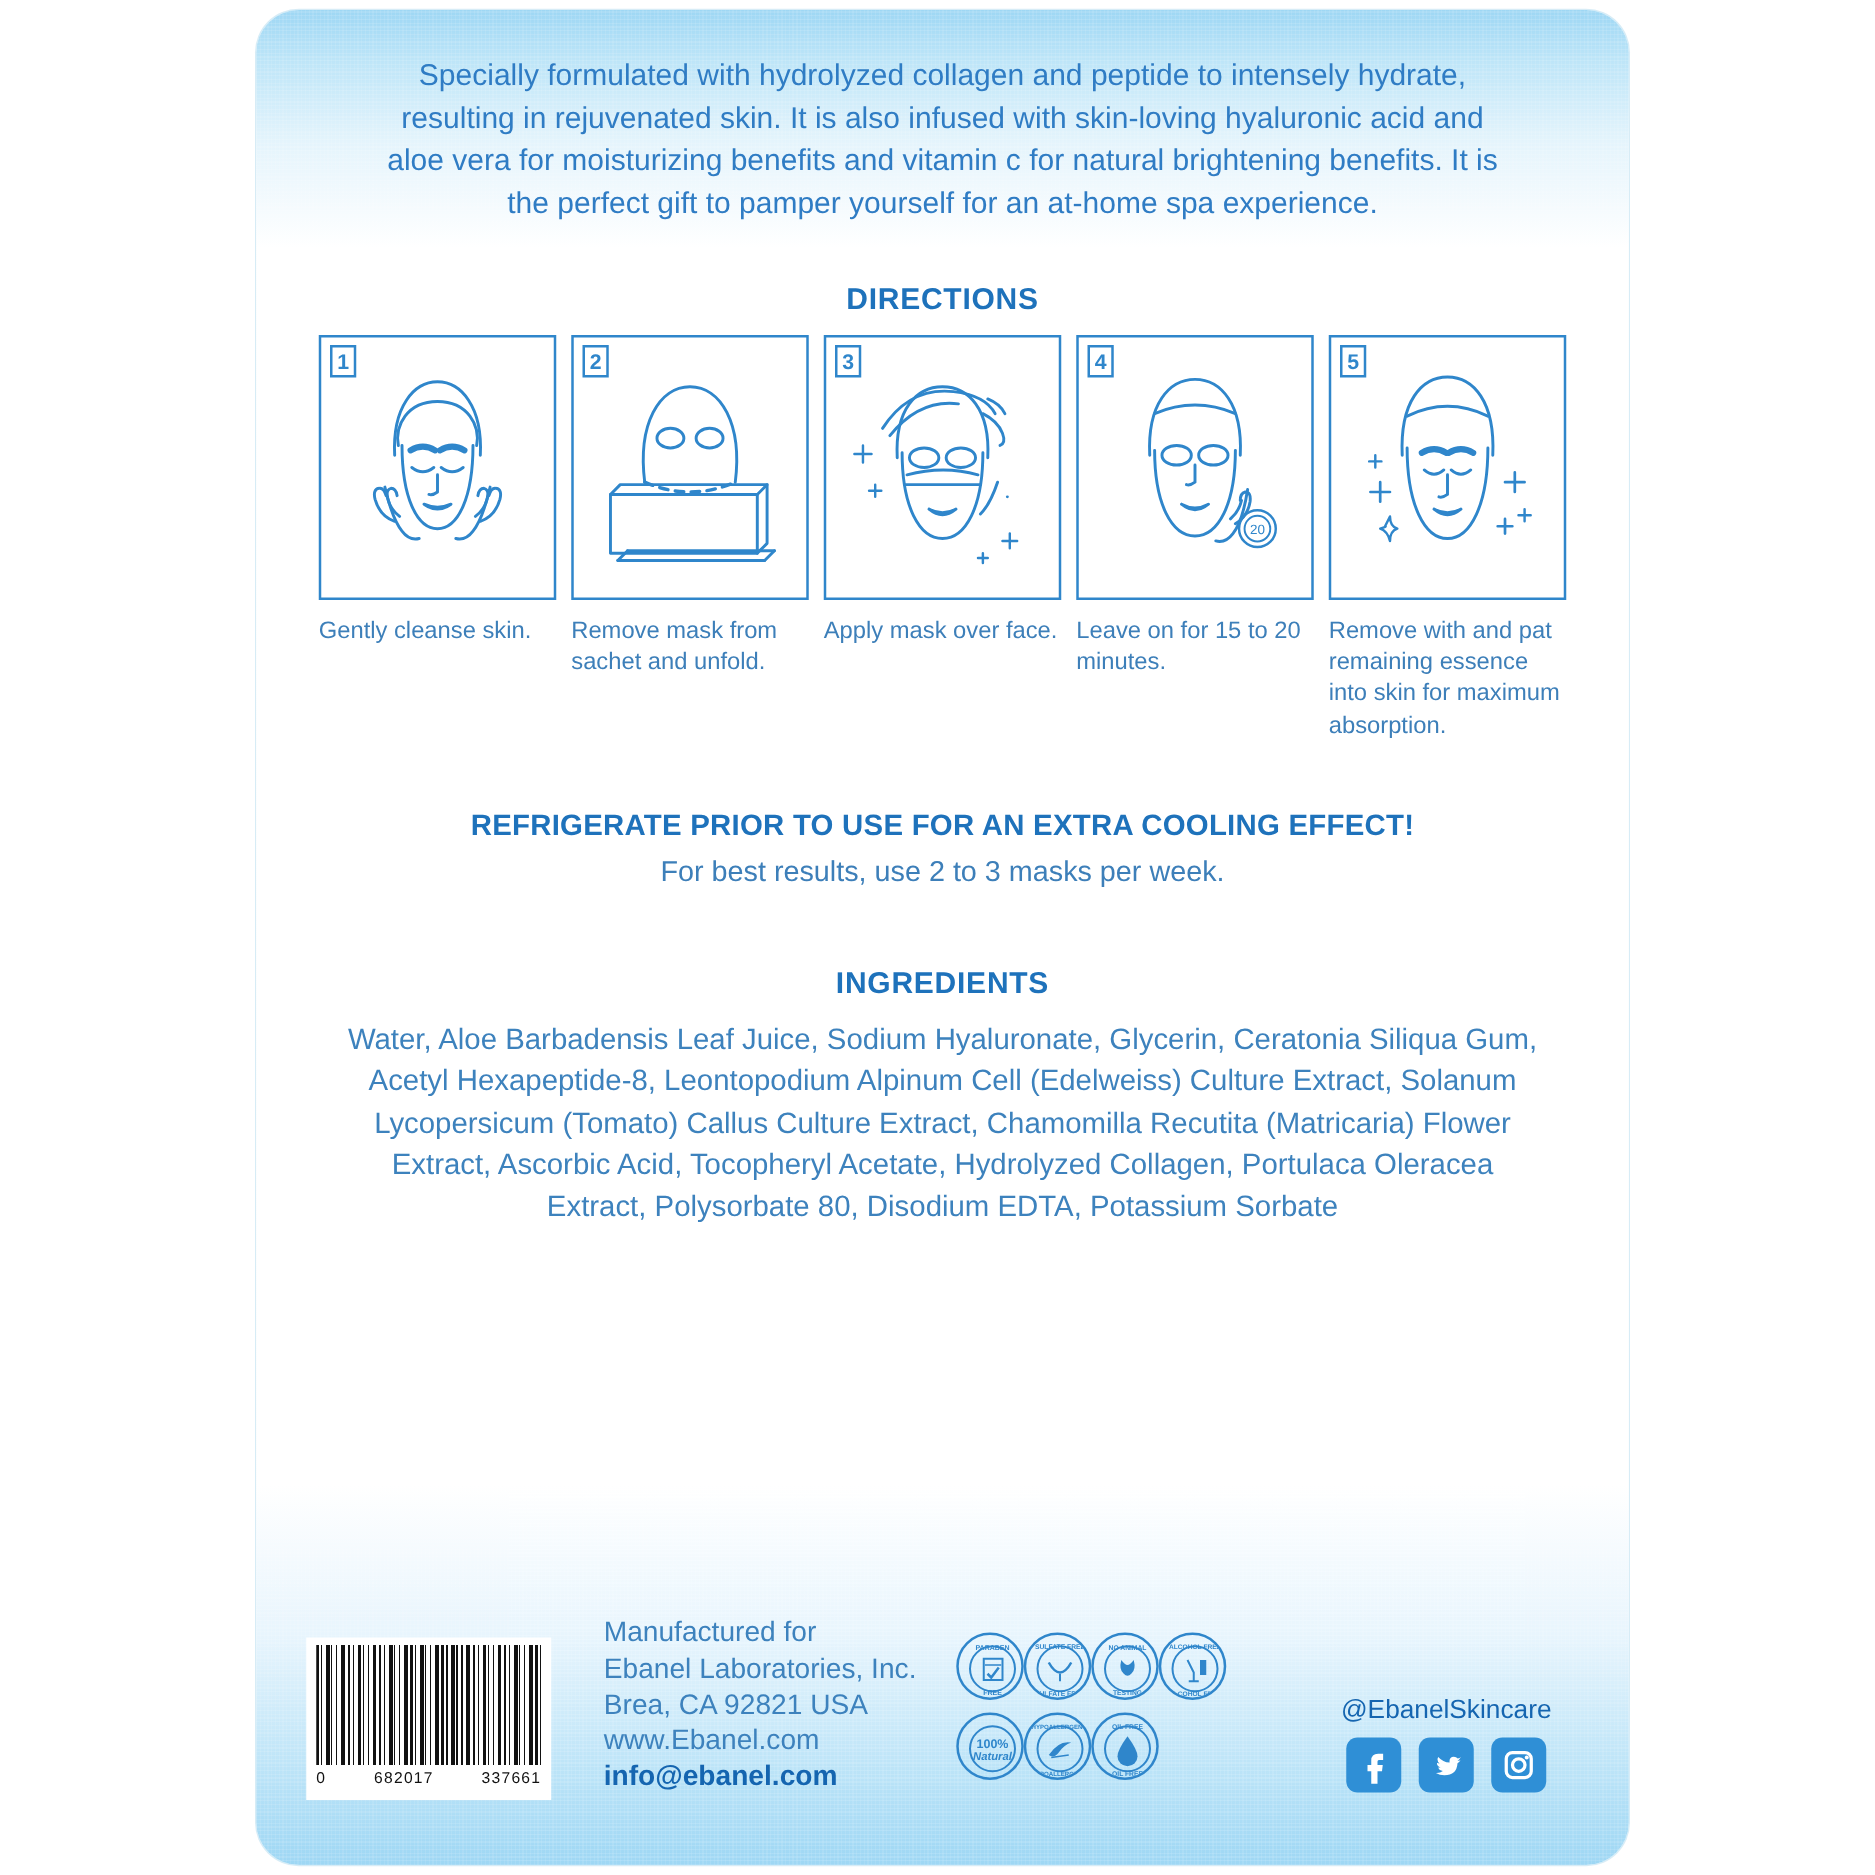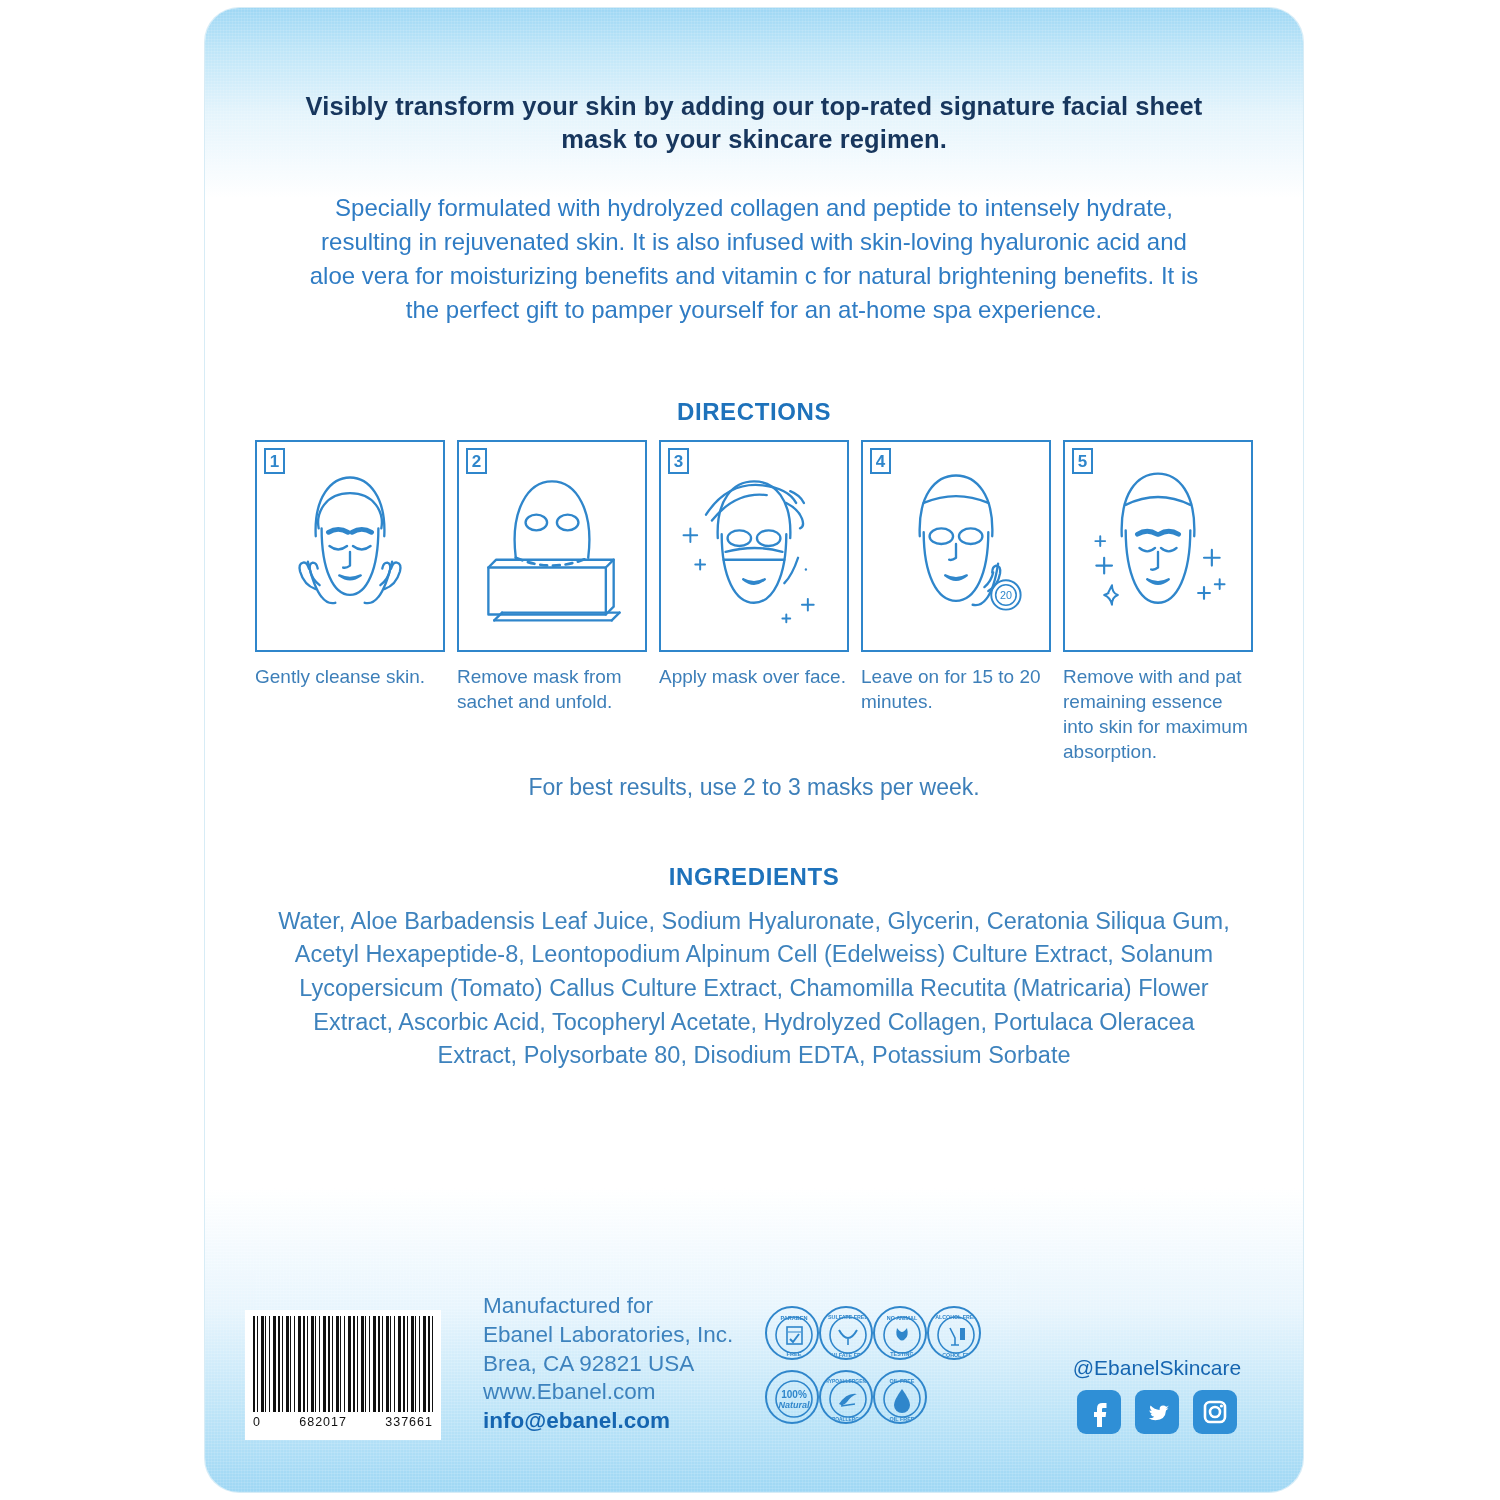--- a/index.html
+++ b/index.html
@@ -73,21 +73,21 @@
   }
   .body-copy.second { margin-top: 38px; }
 
   .section-title {
     text-align: center;
     color: #1e72bb;
     font-weight: bold;
     font-size: 24px;
     letter-spacing: .6px;
   }
-  #directions-title { margin-top: 70px; }
+  #directions-title { margin-top: 46px; }
 
   .steps {
     margin-top: 14px;
     display: flex;
     justify-content: center;
     gap: 12px;
   }
   .step { width: 190px; }
   .step-box {
     position: relative;
@@ -247,21 +247,20 @@
     position: relative;
   }
   .sicon svg { position: absolute; left: 0; top: 0; }
 </style>
 </head>
 <body>
 
 <div class="package">
   <div class="content">
 
-    <div class="headline">Visibly transform your skin by adding our top-rated signature facial sheet mask to your skincare regimen.</div>
 
     <div class="body-copy">Specially formulated with hydrolyzed collagen and peptide to intensely hydrate, resulting in rejuvenated skin. It is also infused with skin-loving hyaluronic acid and aloe vera for moisturizing benefits and vitamin c for natural brightening benefits. It is the perfect gift to pamper yourself for an at-home spa experience.</div>
 
     <div class="section-title" id="directions-title">DIRECTIONS</div>
 
     <div class="steps">
 
       <div class="step">
         <div class="step-box">
           <div class="step-num">1</div>
@@ -383,20 +382,21 @@
               <path d="M158 140 l0 10 M153 145 l10 0" stroke-width="2"></path>
               <path d="M36 96 l0 10 M31 101 l10 0" stroke-width="2"></path>
             </g>
           </svg>
         </div>
         <div class="step-cap">Remove with and pat remaining essence into skin for maximum absorption.</div>
       </div>
 
     </div>
 
+    <div class="refrigerate">REFRIGERATE PRIOR TO USE FOR AN EXTRA COOLING EFFECT!</div>
     <div class="best-results">For best results, use 2 to 3 masks per week.</div>
 
     <div class="section-title" id="ingredients-title">INGREDIENTS</div>
     <div class="ingredients-text">Water, Aloe Barbadensis Leaf Juice, Sodium Hyaluronate, Glycerin, Ceratonia Siliqua Gum, Acetyl Hexapeptide-8, Leontopodium Alpinum Cell (Edelweiss) Culture Extract, Solanum Lycopersicum (Tomato) Callus Culture Extract, Chamomilla Recutita (Matricaria) Flower Extract, Ascorbic Acid, Tocopheryl Acetate, Hydrolyzed Collagen, Portulaca Oleracea Extract, Polysorbate 80, Disodium EDTA, Potassium Sorbate</div>
   </div>
 
   <div class="footer">
 
     <div class="barcode">
       <div class="bars"></div>

